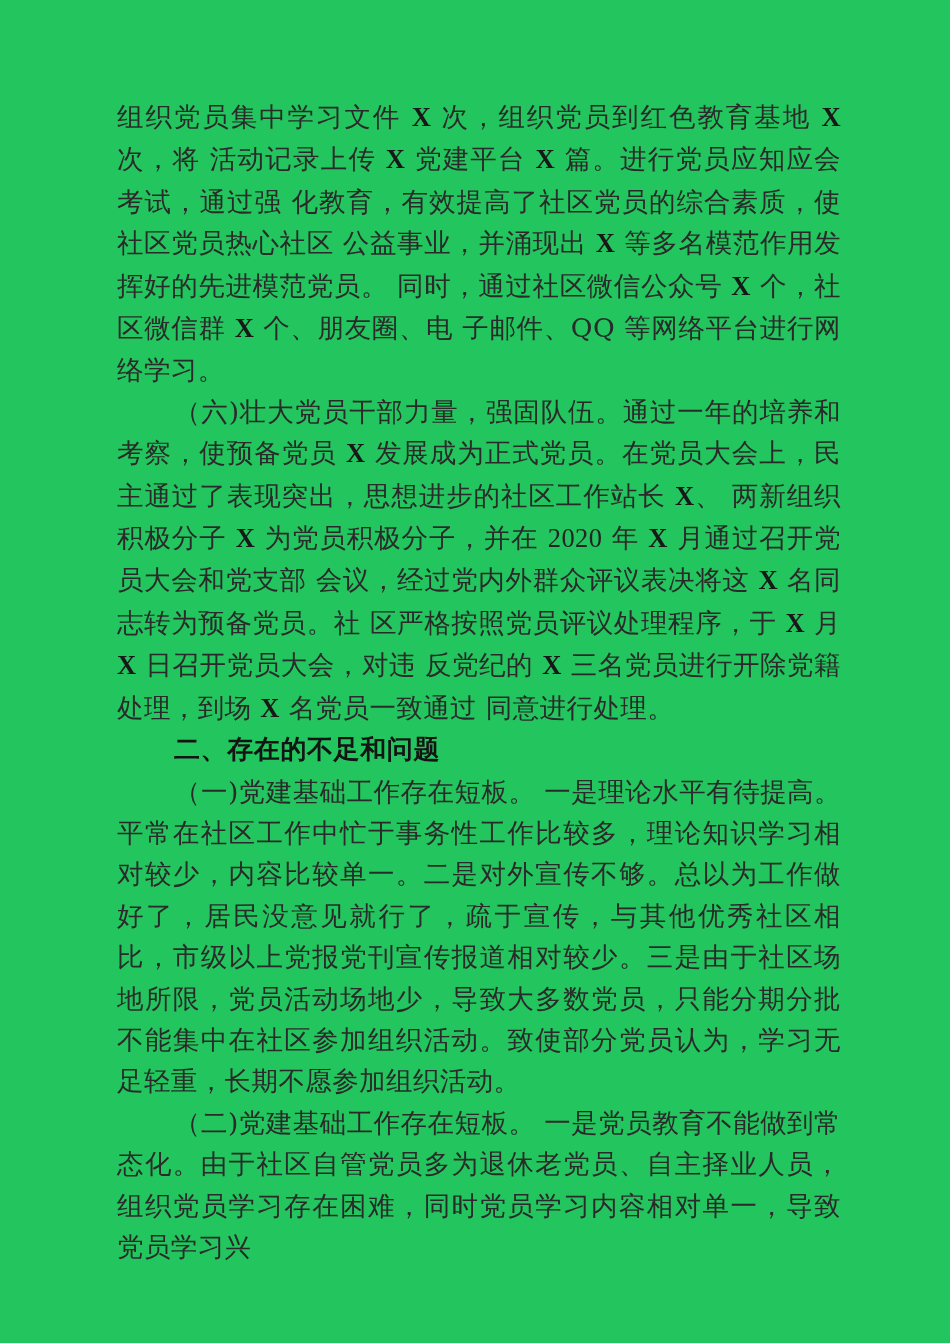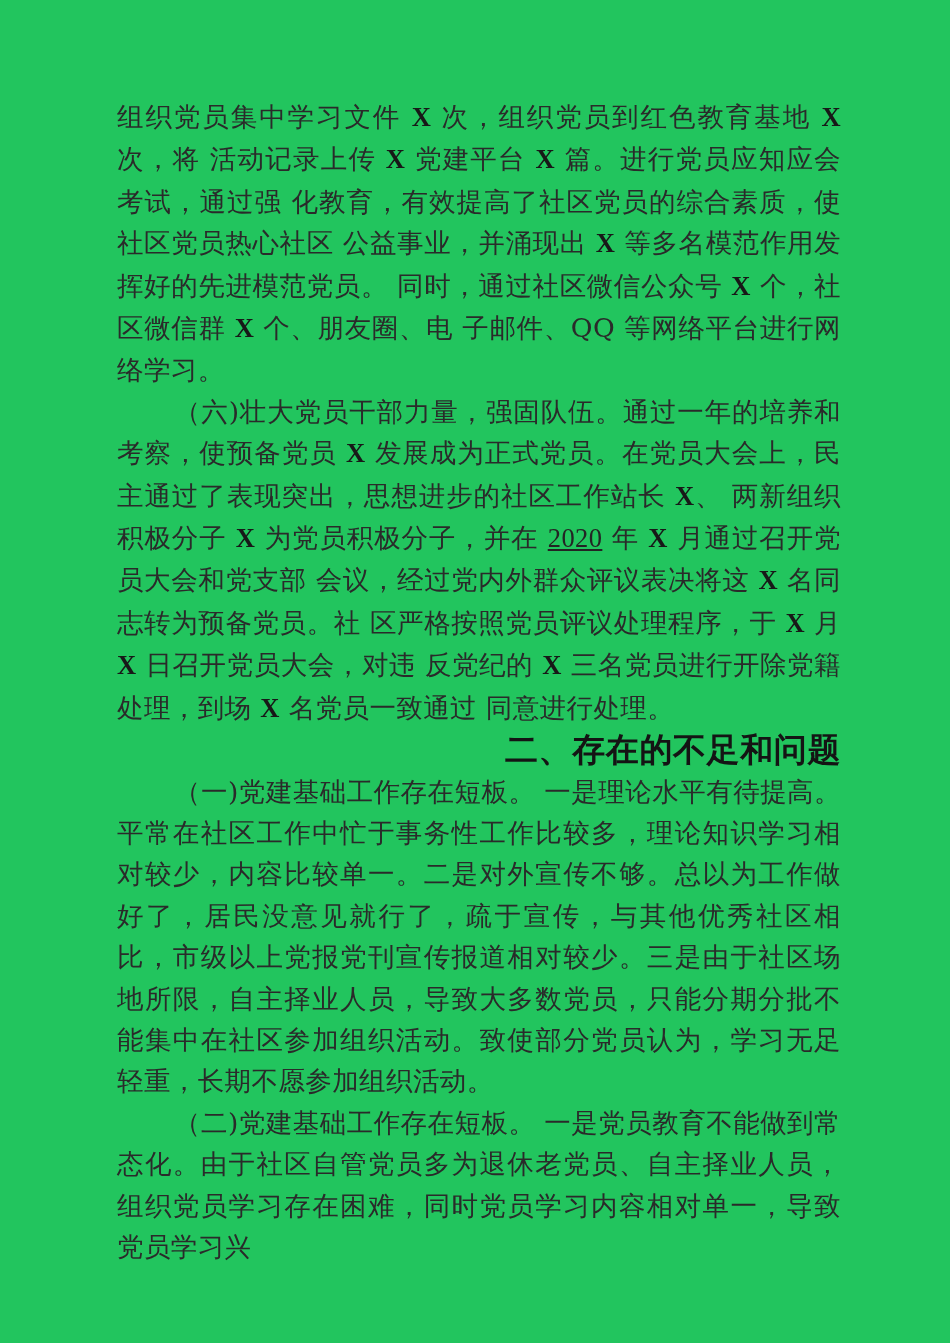--- a/index.html
+++ b/index.html
@@ -53,46 +53,44 @@
   
   .ph {
     font-family: "Liberation Serif", "DejaVu Serif", serif;
     font-weight: bold;
     color: #181818;
   }
   .num {
     font-family: "Liberation Serif", "DejaVu Serif", serif;
     font-weight: normal;
     color: #242424;
-    text-decoration: underline;
   }
 
   
   .heading {
     font-family: "DejaVu Sans", "Liberation Sans", sans-serif;
     font-weight: bold;
-    font-size: 33px;
+    font-size: 26px;
     line-height: 41.4px;
     color: #141414;
     margin: 0;
     text-indent: 57px;
     letter-spacing: 0.6px;
-    text-align: right;
   }
 </style>
 </head>
 <body>
 
 <div id="page">
   <div id="textblock">
 
     <p class="para cont">组织党员集中学习文件 <span class="ph">X</span> 次，组织党员到红色教育基地 <span class="ph">X</span> 次，将 活动记录上传 <span class="ph">X</span> 党建平台 <span class="ph">X</span> 篇。进行党员应知应会考试，通过强 化教育，有效提高了社区党员的综合素质，使社区党员热心社区 公益事业，并涌现出 <span class="ph">X</span> 等多名模范作用发挥好的先进模范党员。 同时，通过社区微信公众号 <span class="ph">X</span> 个，社区微信群 <span class="ph">X</span> 个、朋友圈、电 子邮件、QQ 等网络平台进行网络学习。</p>
 
     <p class="para indent">（六)壮大党员干部力量，强固队伍。通过一年的培养和考察，使预备党员 <span class="ph">X</span> 发展成为正式党员。在党员大会上，民主通过了表现突出，思想进步的社区工作站长 <span class="ph">X</span>、 两新组织积极分子 <span class="ph">X</span> 为党员积极分子，并在 <span class="num">2020</span> 年 <span class="ph">X</span> 月通过召开党员大会和党支部 会议，经过党内外群众评议表决将这 <span class="ph">X</span> 名同志转为预备党员。社 区严格按照党员评议处理程序，于 <span class="ph">X</span> 月 <span class="ph">X</span> 日召开党员大会，对违 反党纪的 <span class="ph">X</span> 三名党员进行开除党籍处理，到场 <span class="ph">X</span> 名党员一致通过 同意进行处理。</p>
 
     <p class="heading">二、存在的不足和问题</p>
 
-    <p class="para indent">（一)党建基础工作存在短板。 一是理论水平有待提高。平常在社区工作中忙于事务性工作比较多，理论知识学习相对较少，内容比较单一。二是对外宣传不够。总以为工作做好了，居民没意见就行了，疏于宣传，与其他优秀社区相比，市级以上党报党刊宣传报道相对较少。三是由于社区场地所限，自主择业人员，导致大多数党员，只能分期分批不能集中在社区参加组织活动。致使部分党员认为，学习无足轻重，长期不愿参加组织活动。</p>
+    <p class="para indent">（一)党建基础工作存在短板。 一是理论水平有待提高。平常在社区工作中忙于事务性工作比较多，理论知识学习相对较少，内容比较单一。二是对外宣传不够。总以为工作做好了，居民没意见就行了，疏于宣传，与其他优秀社区相比，市级以上党报党刊宣传报道相对较少。三是由于社区场地所限，党员活动场地少，导致大多数党员，只能分期分批不能集中在社区参加组织活动。致使部分党员认为，学习无足轻重，长期不愿参加组织活动。</p>
 
     <p class="para indent">（二)党建基础工作存在短板。 一是党员教育不能做到常态化。由于社区自管党员多为退休老党员、自主择业人员，组织党员学习存在困难，同时党员学习内容相对单一，导致党员学习兴</p>
 
   </div>
 </div>
 
 </body></html>

